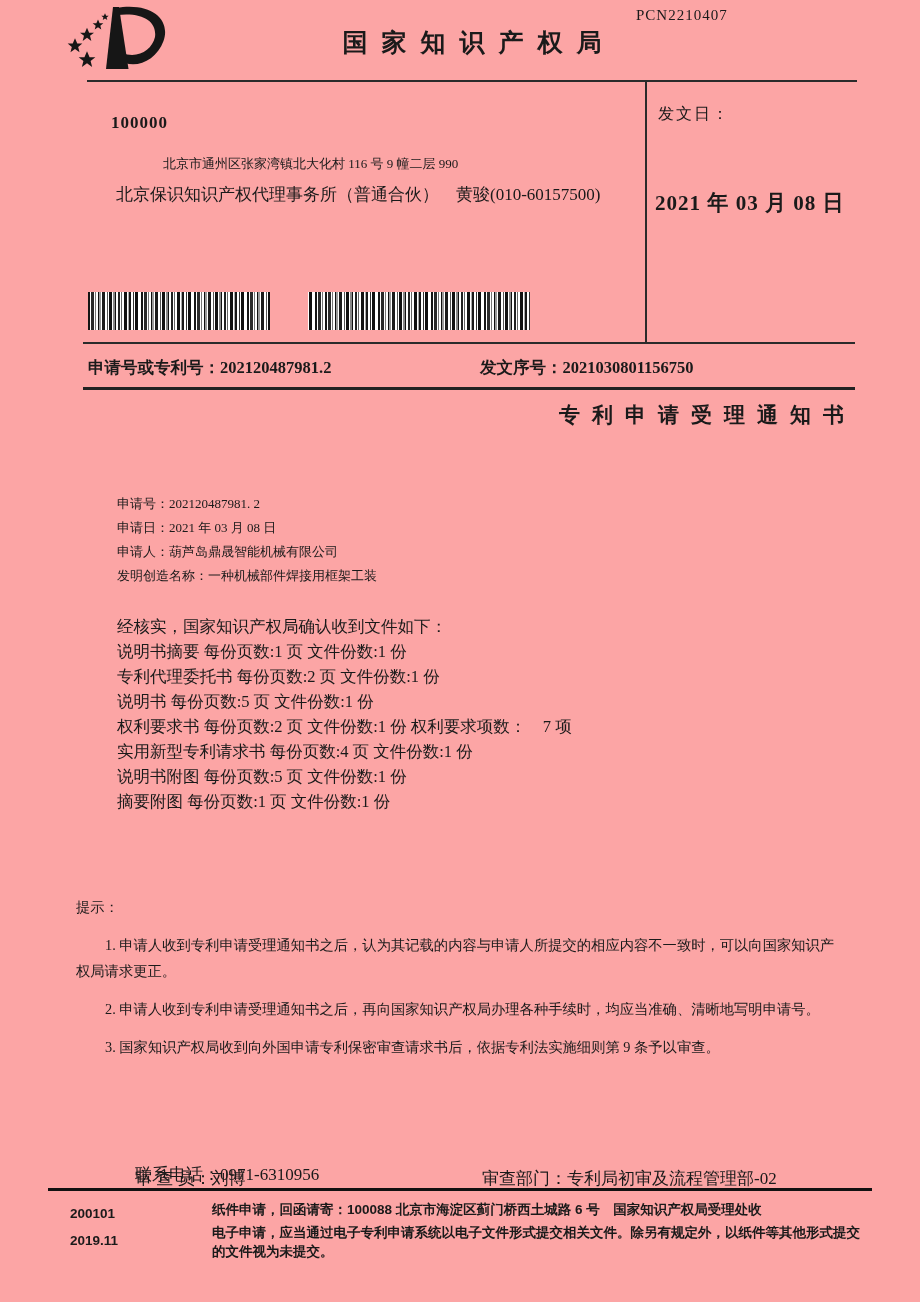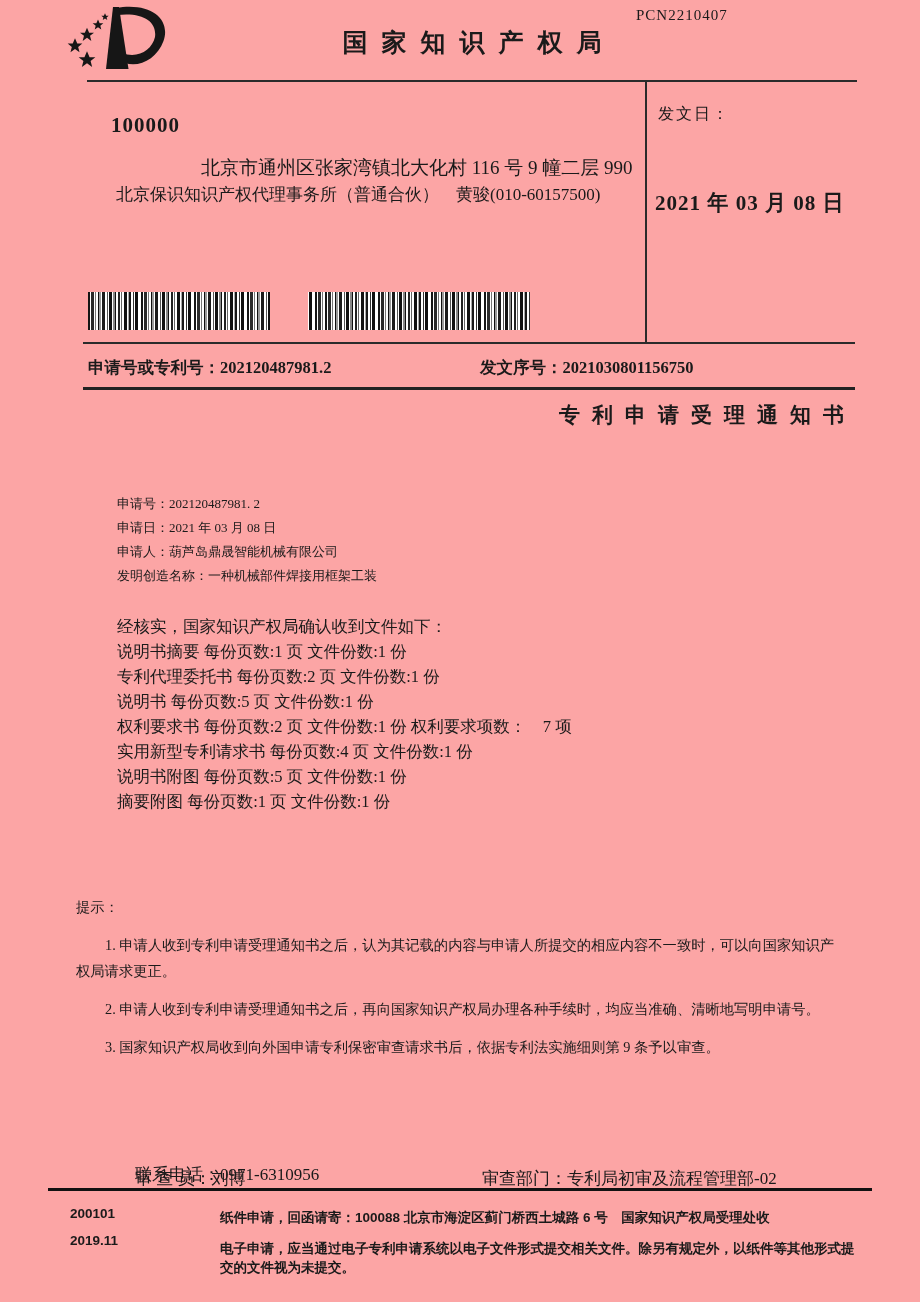--- a/index.html
+++ b/index.html
@@ -16,22 +16,22 @@
   .hei{font-family:"Liberation Sans","DejaVu Sans",sans-serif;}
   .rule{position:absolute;background:#2b2b2b;}
   
   .doc-code{top:7px;left:636px;font-size:15px;letter-spacing:1px;}
   .header-title{
     top:26px;left:87px;width:770px;text-align:center;
     font-size:25px;font-weight:bold;letter-spacing:14px;text-indent:14px;
   }
   .header-rule{top:80px;left:87px;width:770px;height:2px;}
   
-  .postal{top:113px;left:111px;font-size:21px;font-weight:bold;letter-spacing:1px;}
-  .addr1{top:155px;left:163px;font-size:19px;margin-left:38px;}
+  .postal{top:113px;left:111px;font-size:17px;font-weight:bold;letter-spacing:1px;}
+  .addr1{top:155px;left:163px;font-size:13px;}
   .addr2{top:183px;left:116px;font-size:17px;}
   
   .vline{top:81px;left:645px;width:2px;height:262px;}
   .issue-label{top:104px;left:658px;font-size:16px;letter-spacing:2px;}
   .issue-date{top:188px;left:655px;font-size:22px;font-weight:bold;letter-spacing:1px;transform:scaleX(.96);transform-origin:left;}
   
   .barcode{position:absolute;top:292px;height:38px;
     background:repeating-linear-gradient(90deg,
       #151515 0 2px,#fff 2px 3px,#2a2a2a 3px 6px,#fff 6px 7px,#777 7px 8px,
       #fff 8px 10px,#111 10px 11px,#999 11px 13px,#fff 13px 14px,#1a1a1a 14px 17px,
@@ -63,21 +63,21 @@
   .tips .tip{text-indent:29px;}
   
   .sig-row{top:1167px;left:135px;width:720px;font-size:17px;}
   .sig-dept{position:absolute;left:347px;top:0;}
   .sig-phone{top:1163px;left:135px;font-size:17px;}
   
   .footer-rule{top:1188px;left:48px;width:824px;height:3px;background:#111;}
   .footer-codes{top:1196px;left:62px;font-size:13.5px;font-weight:bold;line-height:19px;}
   .footer-codes p{margin:8px;}
   .footer-text{top:1196px;left:208px;width:664px;font-size:13.5px;font-weight:bold;line-height:19px;}
-  .footer-text p{margin:12px;}
+  .footer-text p{margin:4px;}
   .logo{top:5px;left:56px;}
 </style>
 </head>
 <body>
 
 <div class="page">
 
   <svg class="abs logo" width="120" height="72" viewBox="0 0 120 72" aria-hidden="true">
     <g fill="#161616">
       <path d="M60,3 C96,-3 115,15 107.5,36 C101,54 83,63 69,58 L66,48 C82,54 96,45 99,32 C101,17 88,7 61,10 Z"></path>

